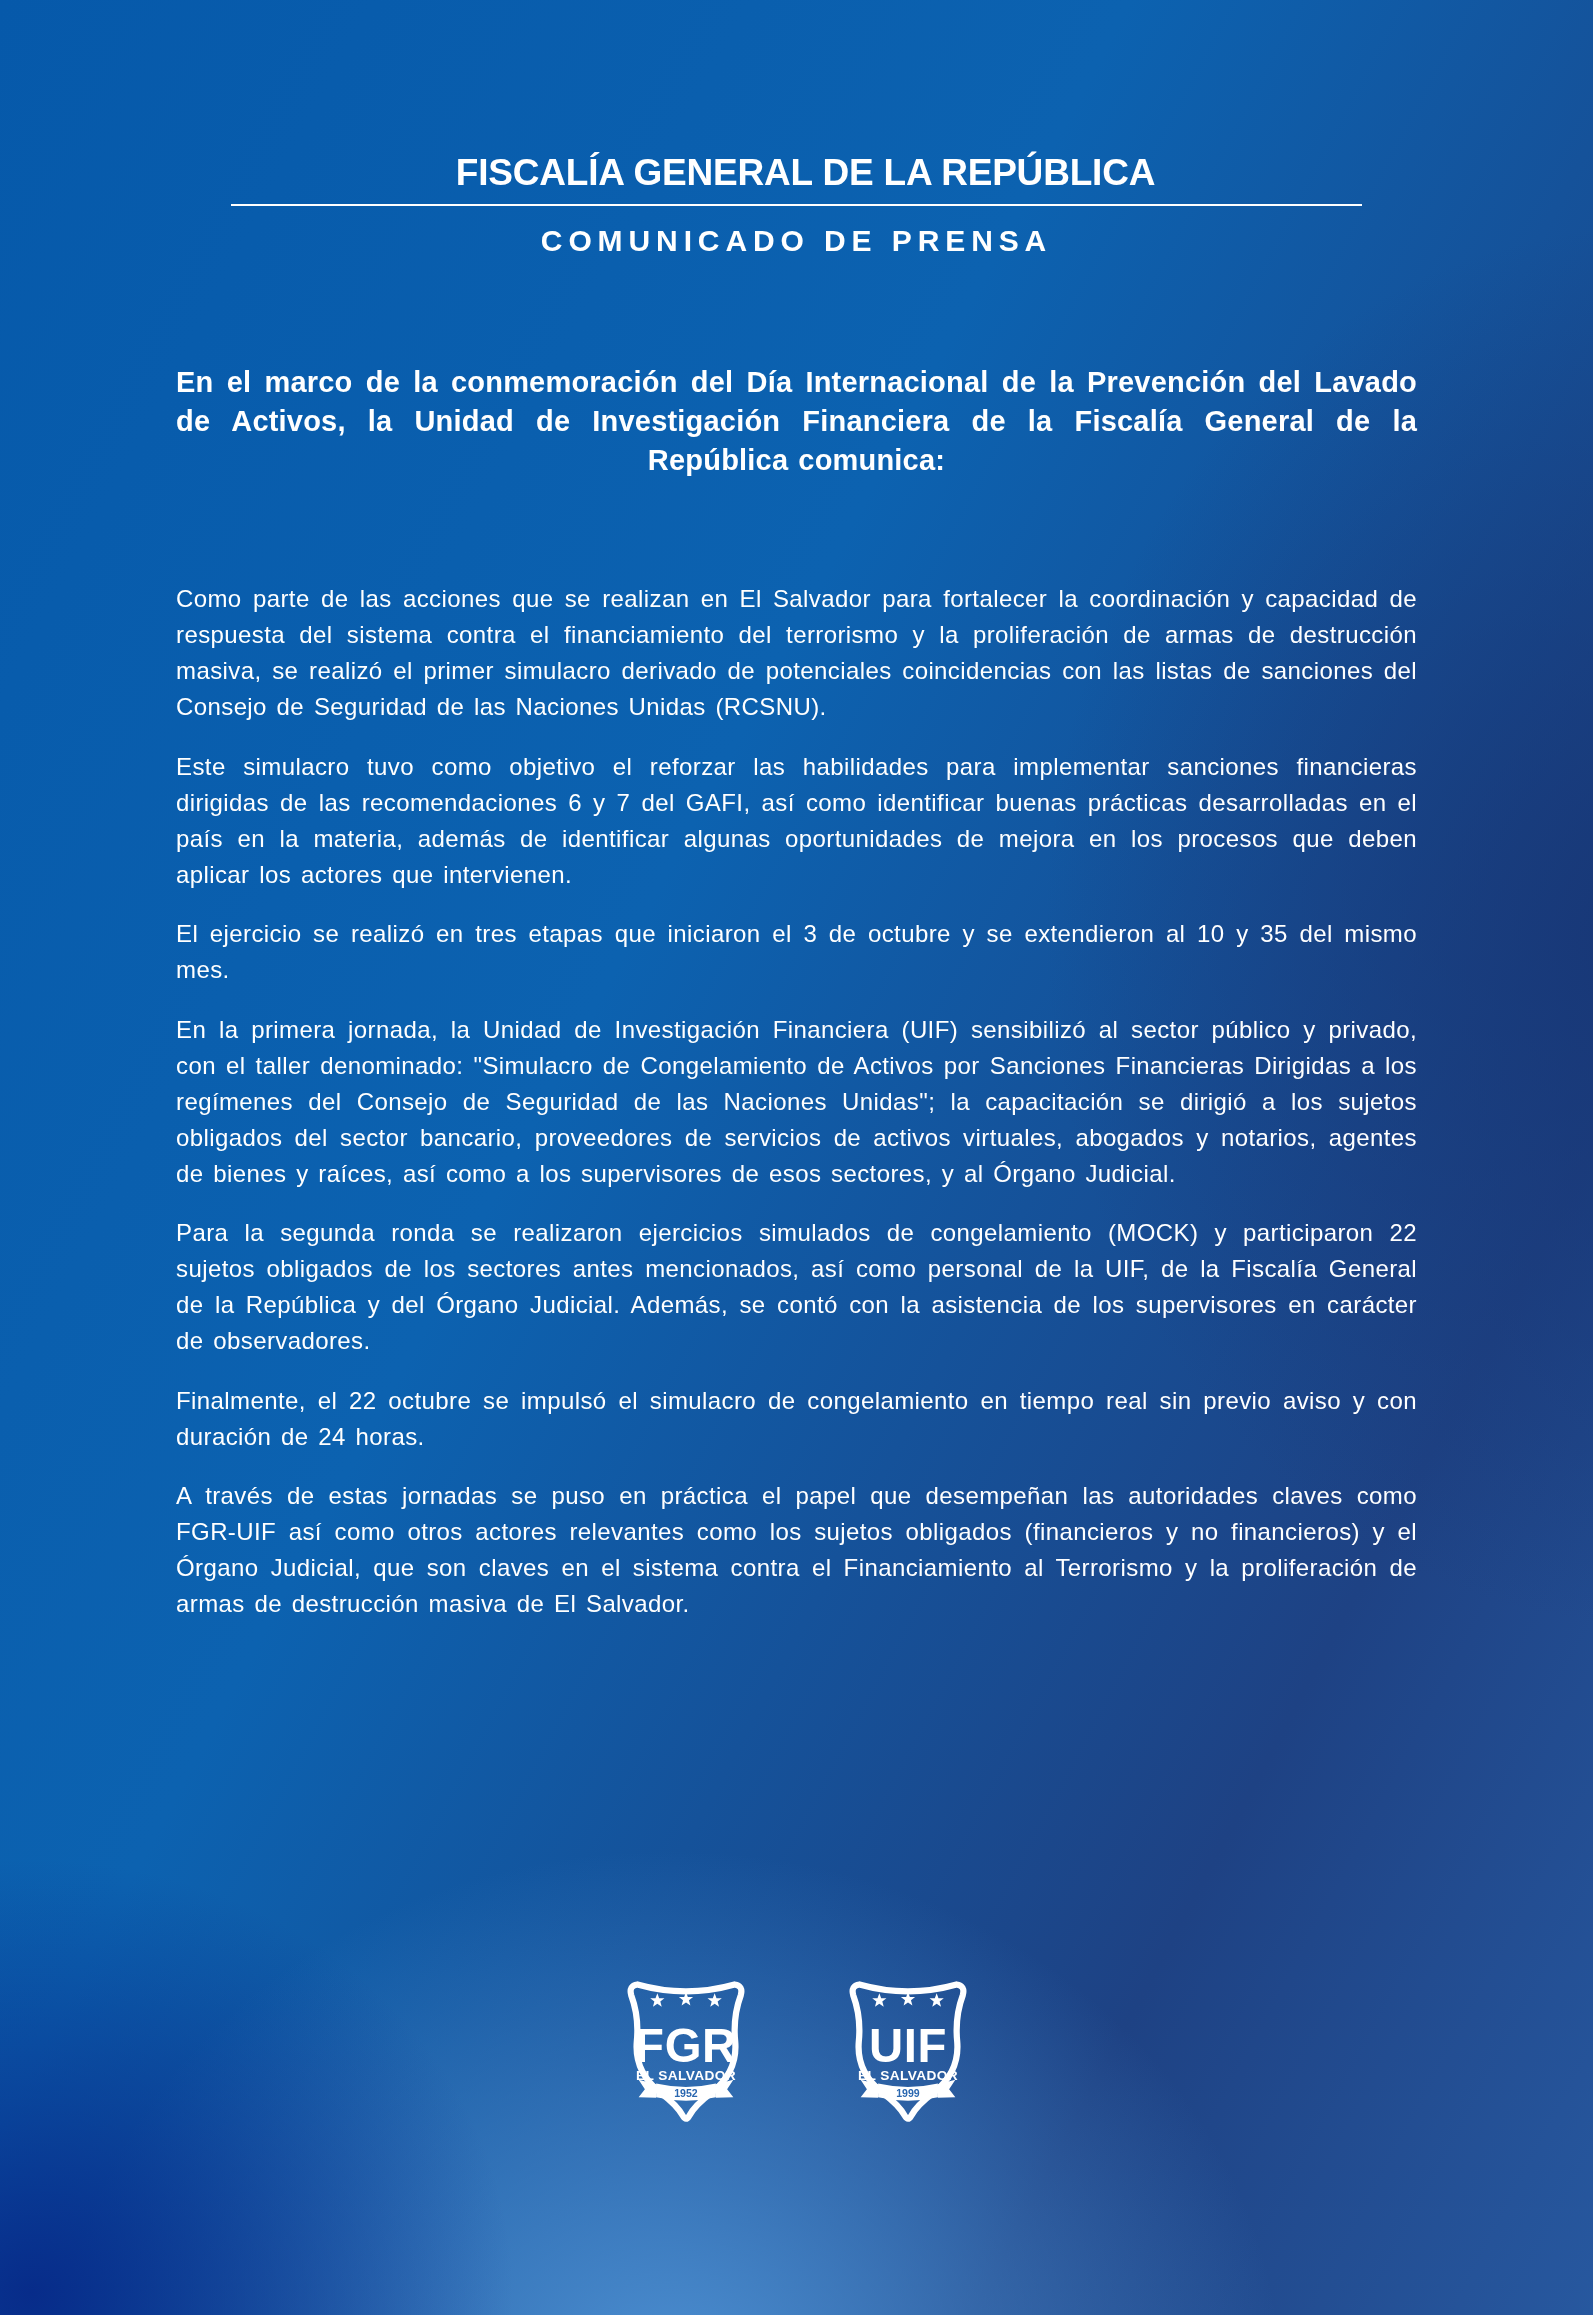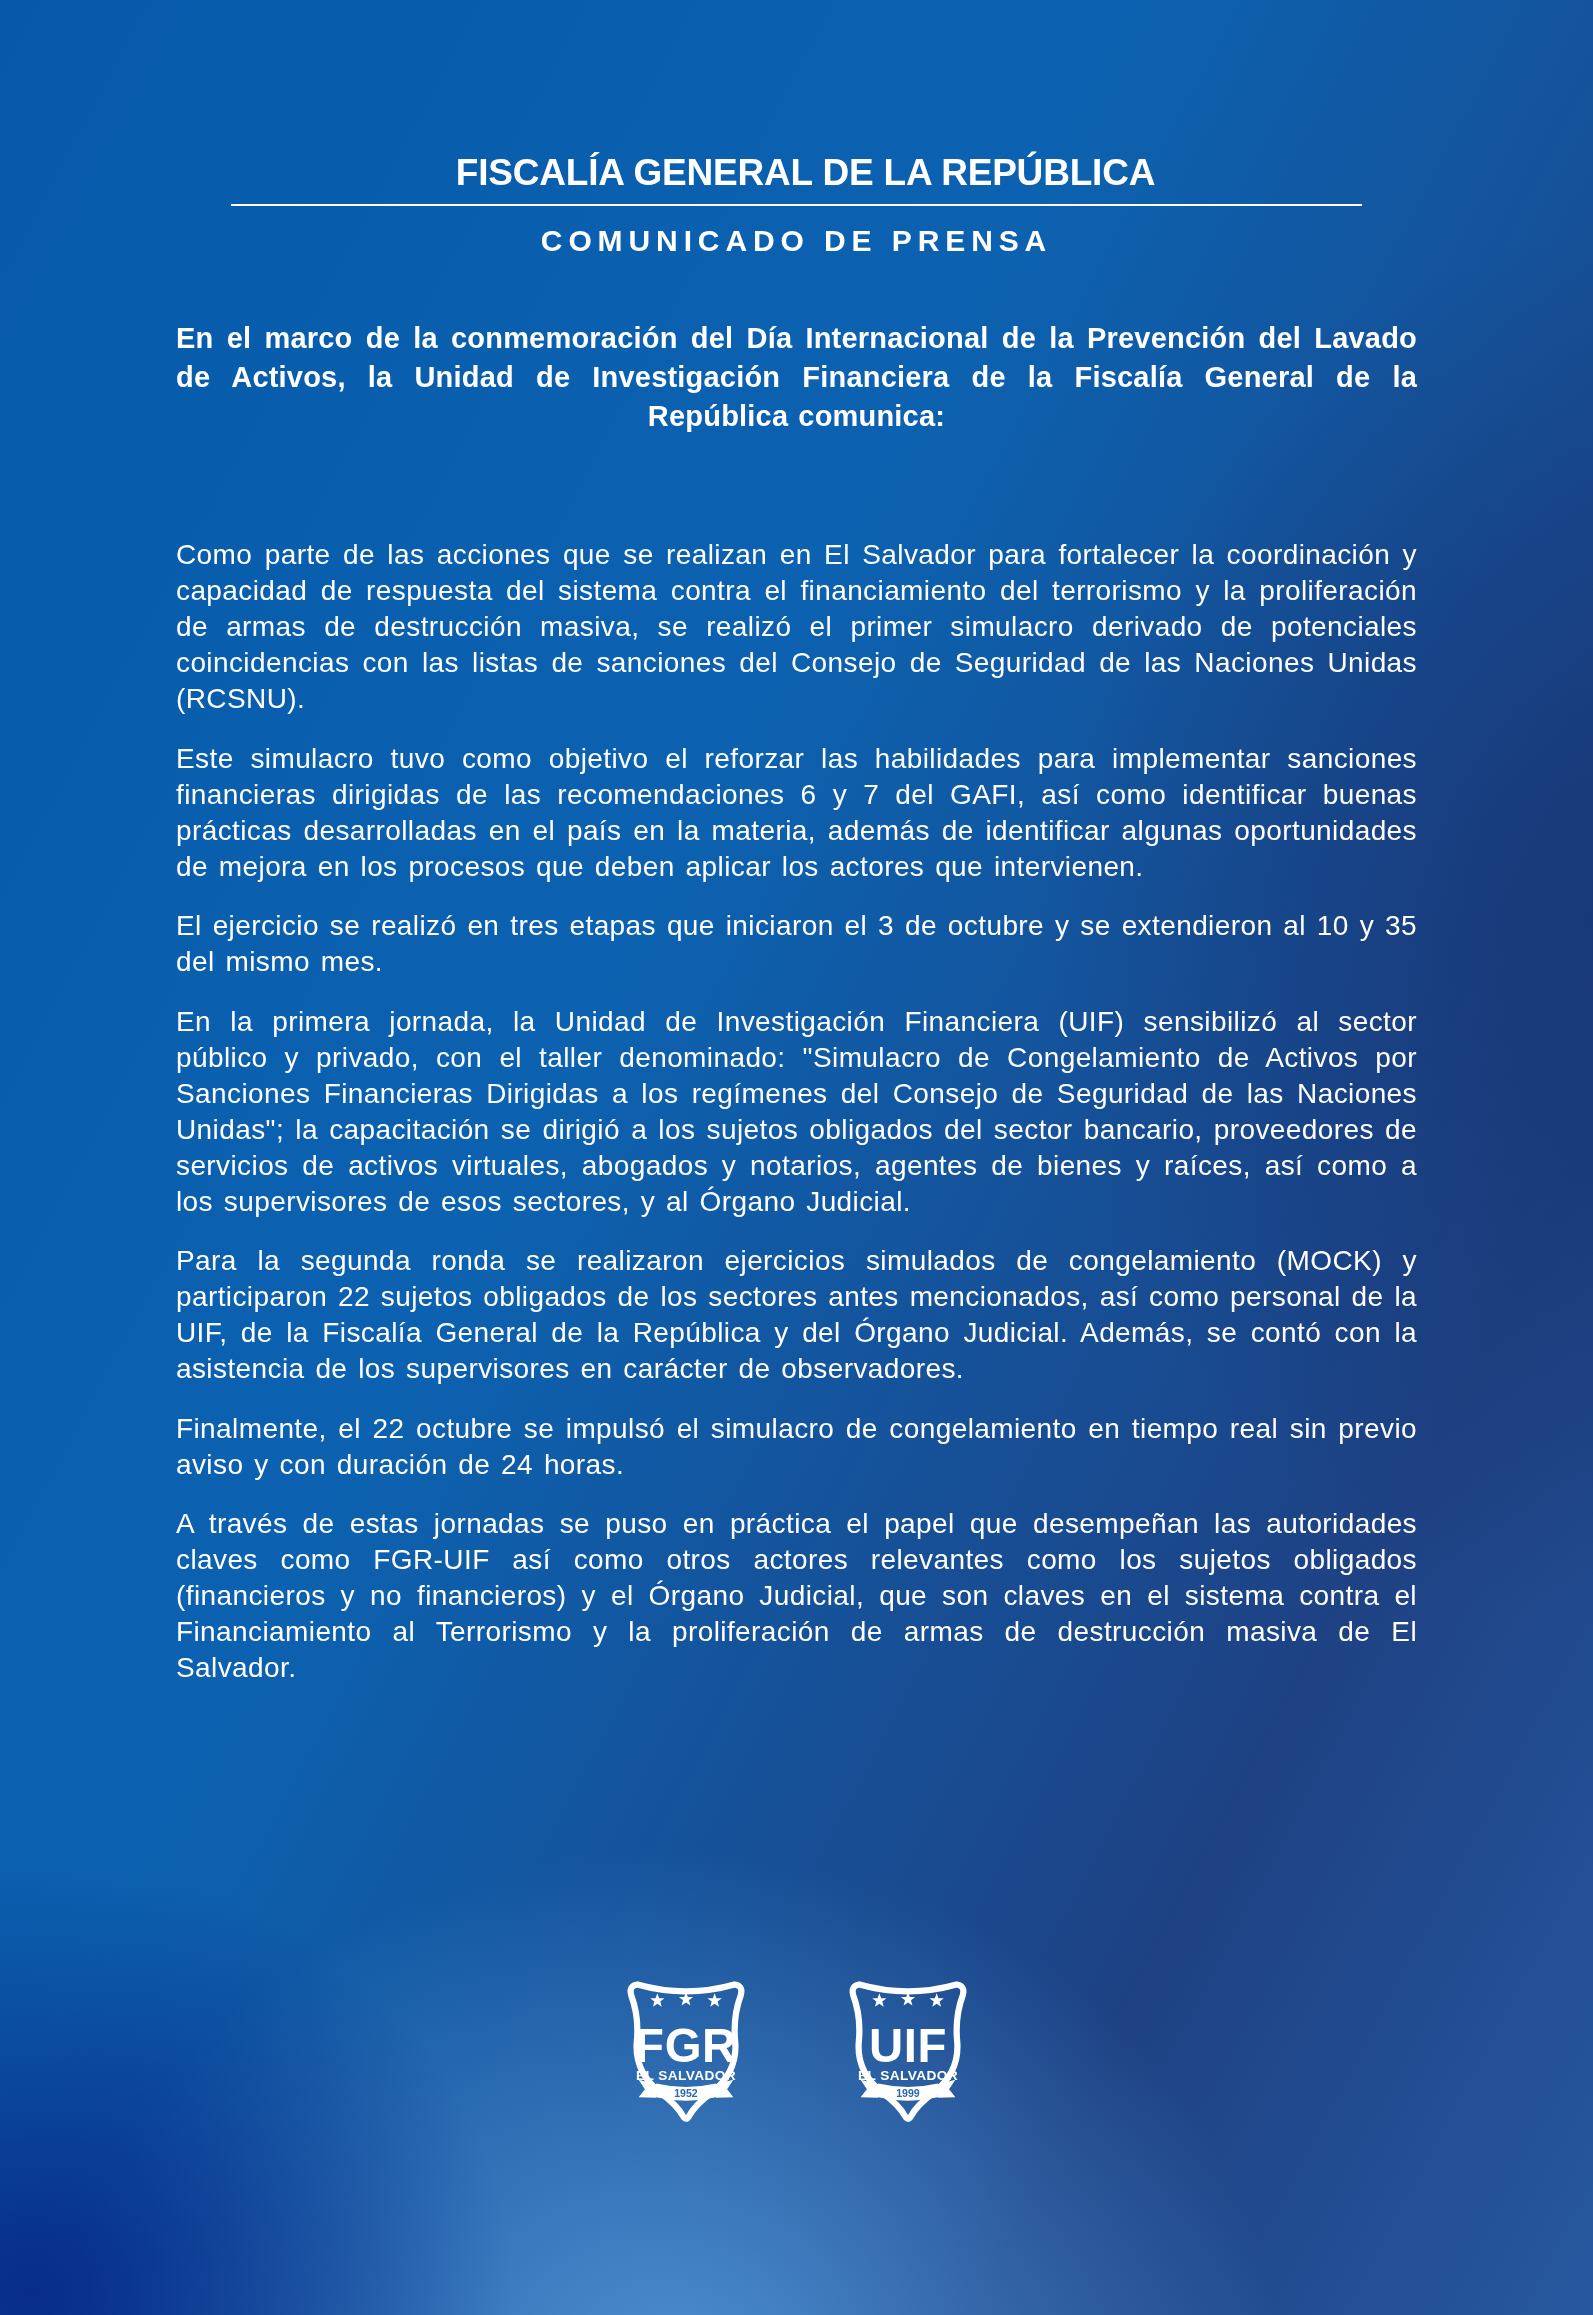--- a/index.html
+++ b/index.html
@@ -35,33 +35,33 @@
   }
   .subtitle {
     margin-top: 18px;
     text-align: center;
     font-size: 30px;
     font-weight: 700;
     letter-spacing: 5.9px;
   }
   .intro {
     width: 1241px;
-    margin: 61px auto 0 auto;
+    margin: 105px auto 0 auto;
     font-size: 29px;
     font-weight: bold;
     line-height: 39px;
     letter-spacing: 0.2px;
     word-spacing: 1.8px;
     text-align: justify;
     text-align-last: center;
   }
   .content {
     width: 1241px;
     margin: 101px auto 16px auto;
-    font-size: 28px;
+    font-size: 24px;
     line-height: 36px;
     letter-spacing: 0.4px;
     word-spacing: 2.7px;
     text-align: justify;
   }
   .content p { margin: 0 0 23.5px 0; }
   .logos {
     position: absolute;
     top: 1972px;
     left: 0;

